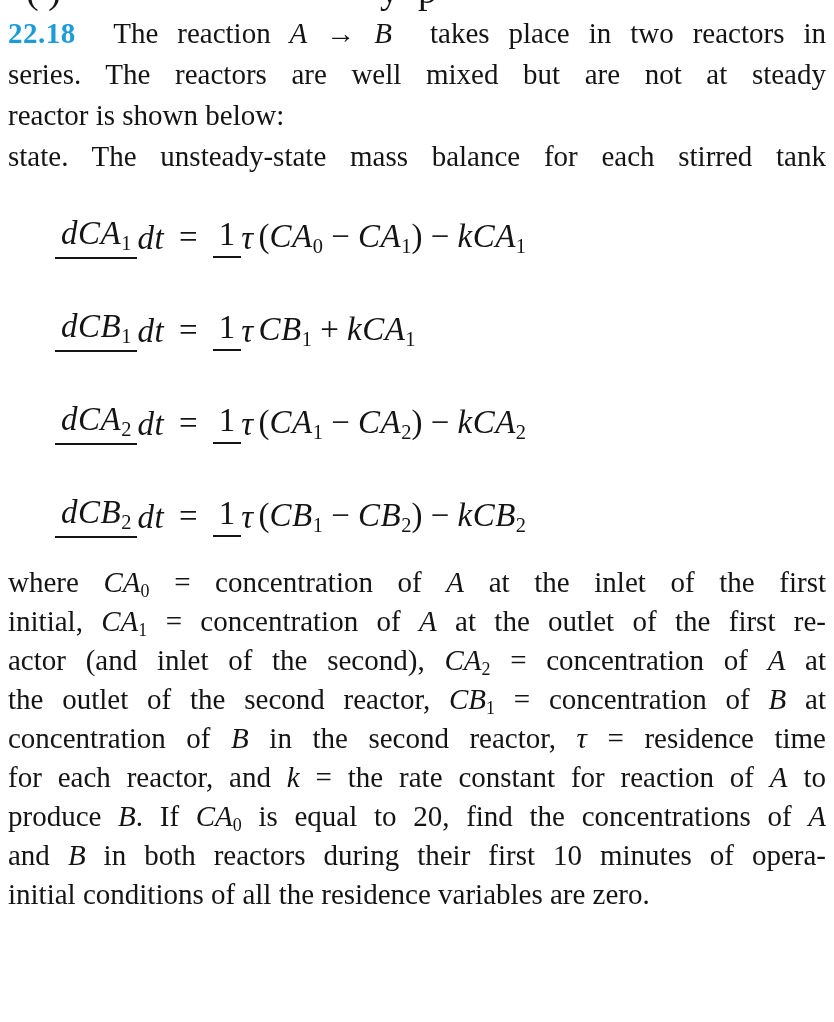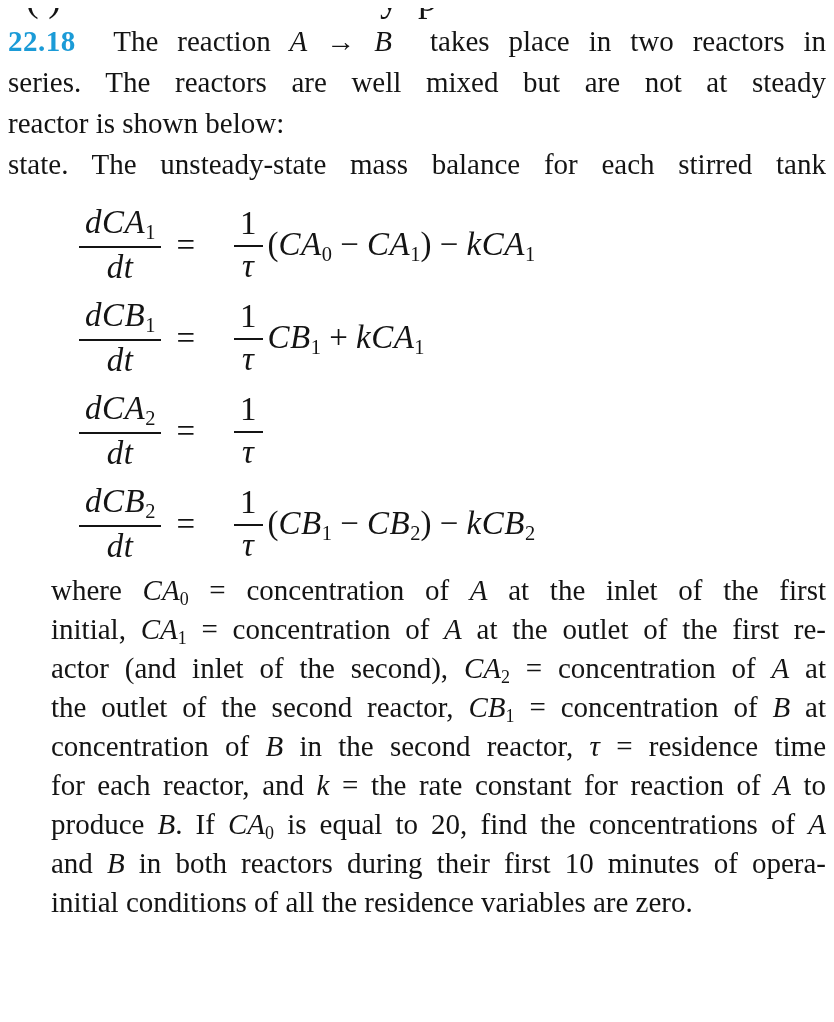--- a/index.html
+++ b/index.html
@@ -1,45 +1,45 @@
 <!DOCTYPE html>
 <html style="--accent: #1b9bd7;"><head>
 <meta charset="utf-8">
 <style>
   html,body { margin:0; padding:0; }
   body {
     width:834px; height:1022px; background:#ffffff; overflow:hidden;
     font-family:"Liberation Serif", serif; color:#141414;
     -webkit-font-smoothing:antialiased;
   }
-  .page { position:relative; width:818px; padding:8px 8px; }
+  .page { position:relative; width:818px; padding:0 8px; }
 
   
   .topfrag { position:relative; height:13px; overflow:hidden; }
   .topfrag span { position:absolute; top:-29px; font-size:38px; line-height:38px; color:#141414; }
 
   
   .para { margin:0; }
   .line {
     font-size:29px; line-height:41px; height:41px; overflow:hidden;
     text-align:justify; text-align-last:justify; white-space:nowrap;
   }
-  .para2 .line { line-height:39px; height:39px;margin-left:43px; }
+  .para2 .line { line-height:39px; height:39px; }
   .line.last { text-align-last:auto; }
   .line span { white-space:pre-wrap; }
 
   .s-i   { font-style:italic; }
   .s-num { font-weight:bold; color:var(--accent,#1b9bd7); letter-spacing:0.5px; }
   .s-sub { font-size:0.62em; vertical-align:-0.28em; font-style:normal; }
 
   
   .eqs { margin:14px 0 0 47px; }
   .eq { display:flex; align-items:center; height:93px; font-size:33px; }
   .eq .s-i { letter-spacing:0.5px; }
-  .frac { display:inline-flex; flex-direction:column; align-items:center; line-height:1.08;margin-left:24px; }
+  .frac { display:inline-flex; align-items:center; line-height:1.08; }
   .frac .fnum { padding:0 6px 3px 6px; border-bottom:2.5px solid #141414; }
   .frac .fden { padding-top:2px; }
   .rel { margin:0 15px; }
   .rest { margin-left:5px; }
 </style>
 </head>
 <body>
 
 <div class="page">
   <div class="topfrag">
@@ -81,20 +81,21 @@
       <div class="eq">
         <div class="frac">
           <span class="fnum"><span class="s-i">dCA</span><span class="s-sub">2</span></span>
           <span class="fden"><span class="s-i">dt</span></span>
         </div>
         <span class="rel">=</span>
         <div class="frac">
           <span class="fnum"><span>1</span></span>
           <span class="fden"><span class="s-i">τ</span></span>
         </div>
+        <span class="rest"><span>(</span><span class="s-i">CA</span><span class="s-sub">1</span><span> − </span><span class="s-i">CA</span><span class="s-sub">2</span><span>)</span><span> − </span><span class="s-i">kCA</span><span class="s-sub">2</span></span>
       </div>
       <div class="eq">
         <div class="frac">
           <span class="fnum"><span class="s-i">dCB</span><span class="s-sub">2</span></span>
           <span class="fden"><span class="s-i">dt</span></span>
         </div>
         <span class="rel">=</span>
         <div class="frac">
           <span class="fnum"><span>1</span></span>
           <span class="fden"><span class="s-i">τ</span></span>

